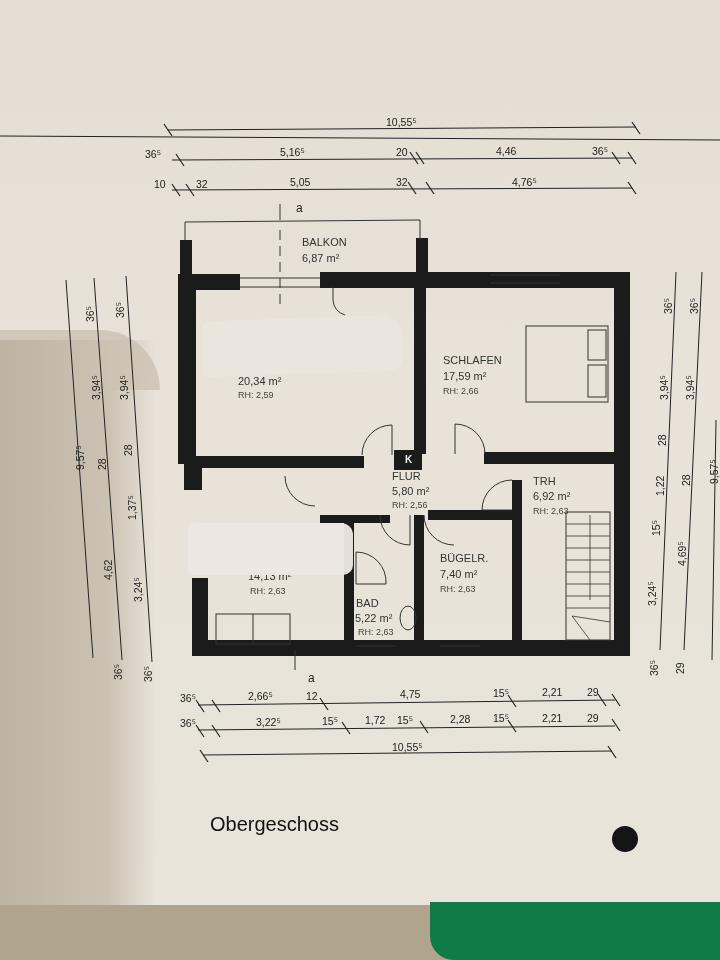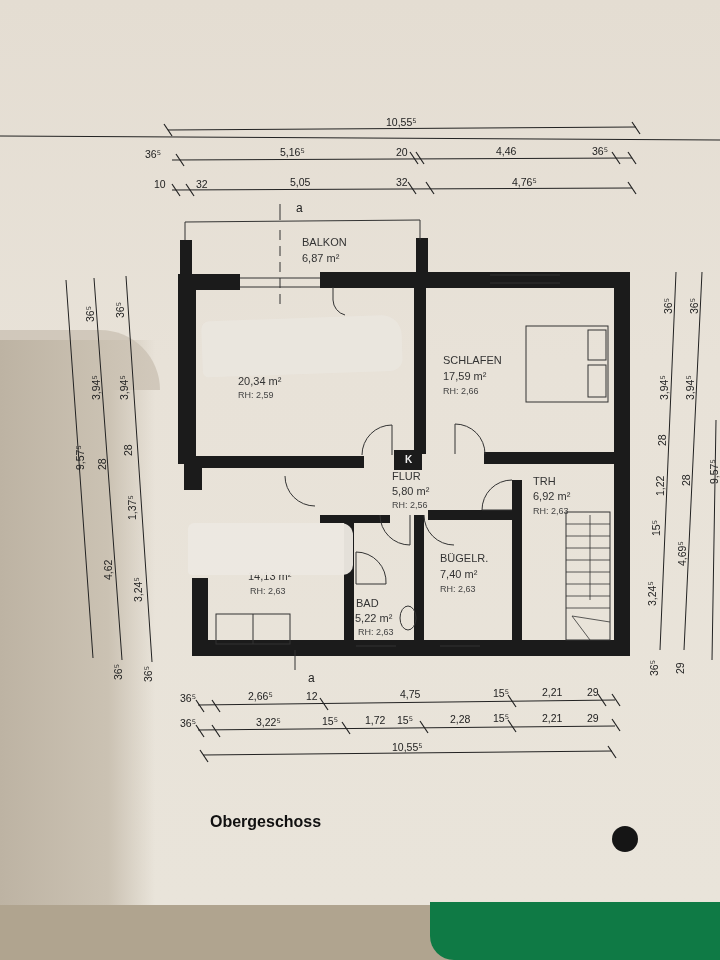--- a/index.html
+++ b/index.html
@@ -13,21 +13,21 @@
        background:linear-gradient(90deg,#bdb3a3,#cbc2b3 70%,rgba(203,194,179,0));}
   .shade-top{position:absolute;left:0;top:330px;width:160px;height:60px;
        border-top-right-radius:60px;background:#c2b8a8;opacity:.6;}
   .bottom-strip{position:absolute;left:0;top:905px;width:720px;height:55px;background:#b0a48f;}
   .green{position:absolute;left:430px;top:902px;width:290px;height:58px;background:#0f7a45;
        border-bottom-left-radius:24px;}
   svg{position:absolute;left:0;top:0;}
   .dim{font-family:"Liberation Sans",sans-serif;font-size:10.5px;fill:#222;}
   .room{font-family:"Liberation Sans",sans-serif;font-size:11px;fill:#333;}
   .small{font-family:"Liberation Sans",sans-serif;font-size:9px;fill:#444;}
-  .title{position:absolute;left:210px;top:813px;font-size:16px;font-weight:bold;color:#111;}
+  .title{position:absolute;left:210px;top:813px;font-size:20px;font-weight:normal;color:#111;}
   .ring{position:absolute;left:612px;top:826px;width:26px;height:26px;border-radius:50%;
        background:#151515;}
   .tape1{position:absolute;left:202px;top:318px;width:200px;height:56px;background:#eae6de;
        border-radius:8px 20px 12px 6px;transform:rotate(-2deg);opacity:.95;}
   .tape2{position:absolute;left:188px;top:523px;width:165px;height:52px;background:#ece8e1;
        border-radius:6px 12px 10px 4px;opacity:.96;}
 </style>
 </head>
 <body>
 

